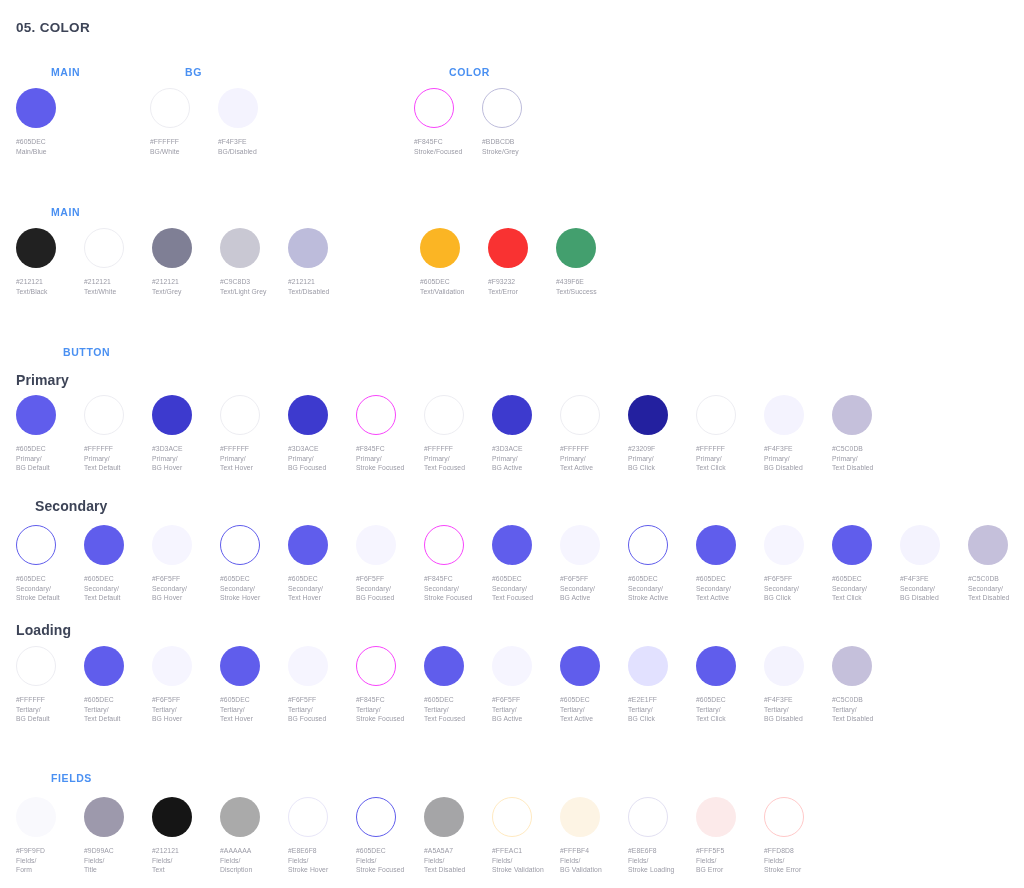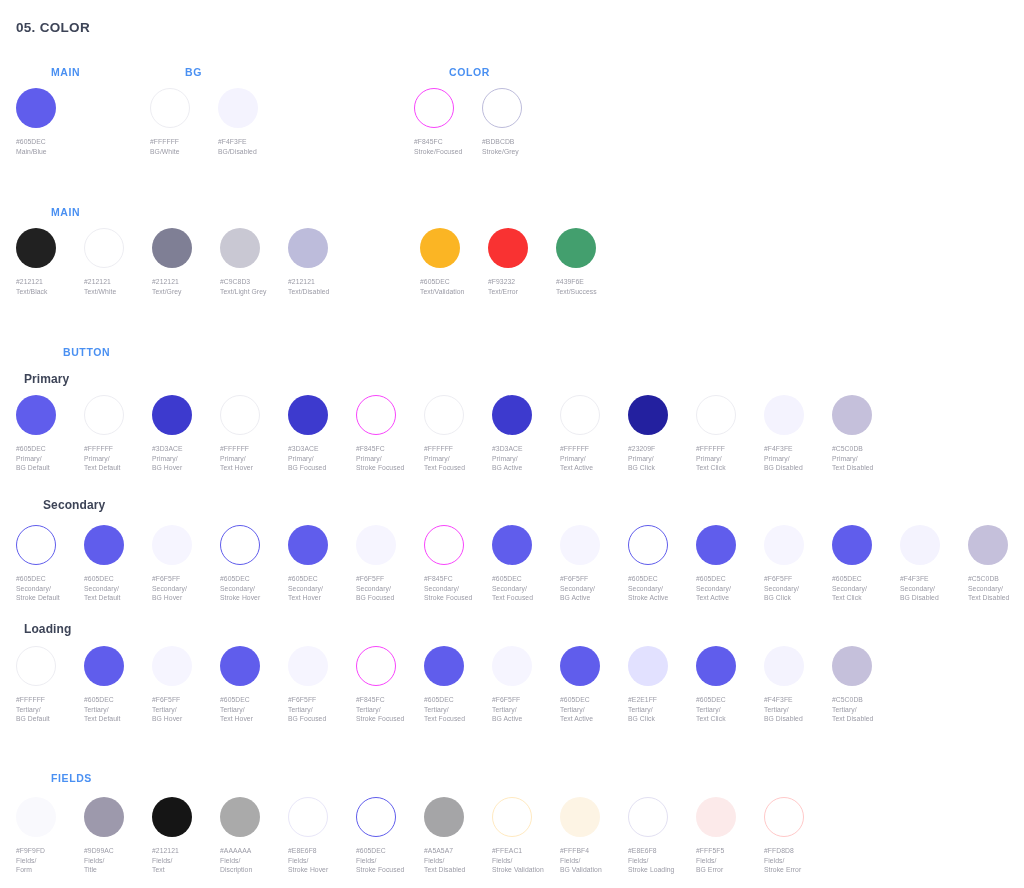--- a/index.html
+++ b/index.html
@@ -27,25 +27,24 @@
     position: absolute;
     font-size: 10.5px;
     font-weight: bold;
     letter-spacing: 0.6px;
     color: #4A90F2;
     padding-left: 35px;
   }
 
   .sub-head {
     position: absolute;
-    font-size: 12px;
+    font-size: 14px;
     font-weight: bold;
     color: #3D4457;
     letter-spacing: 0.1px;
-    margin-left: 8px;
   }
 
   .swatch {
     position: absolute;
     width: 108px;
   }
   .dot {
     width: 40px; height: 40px;
     border-radius: 50%;
     background: transparent;

